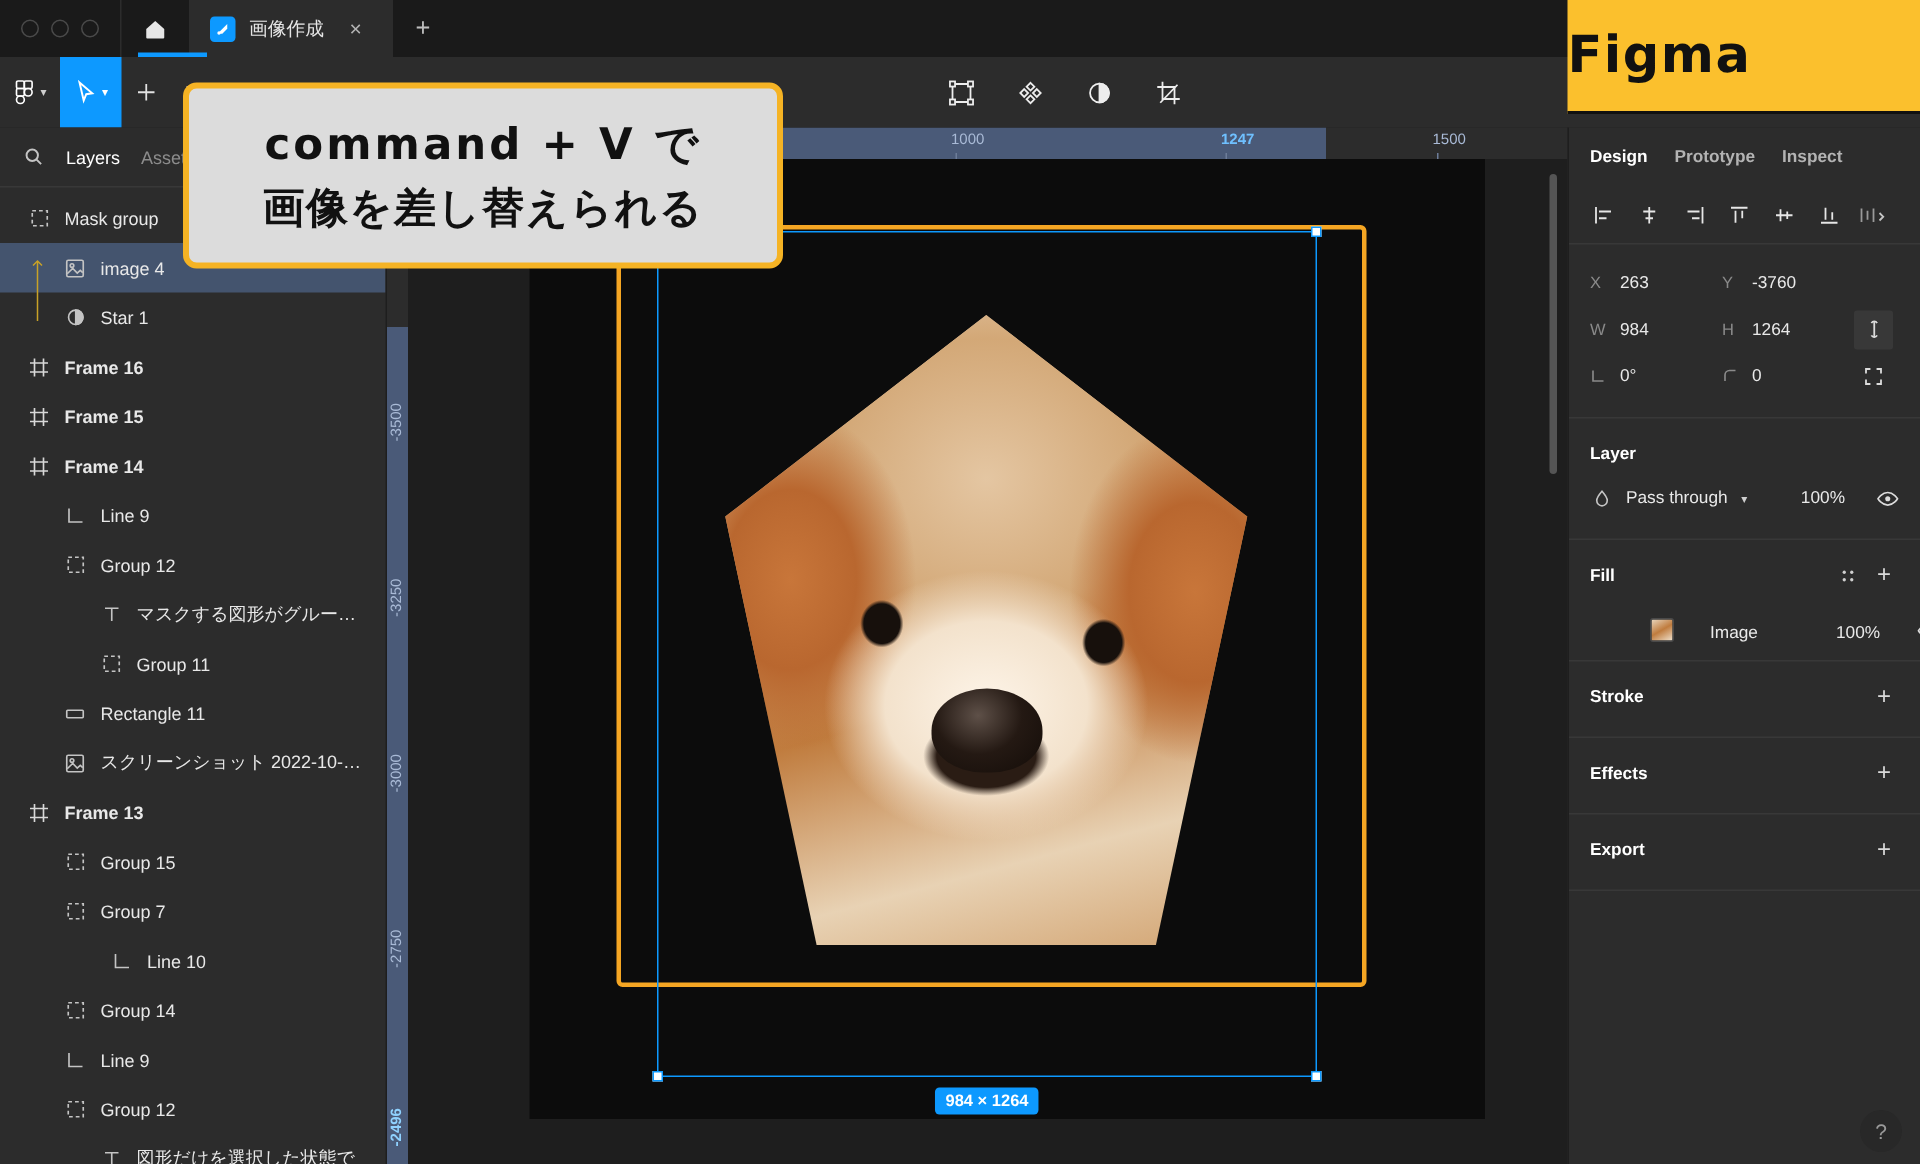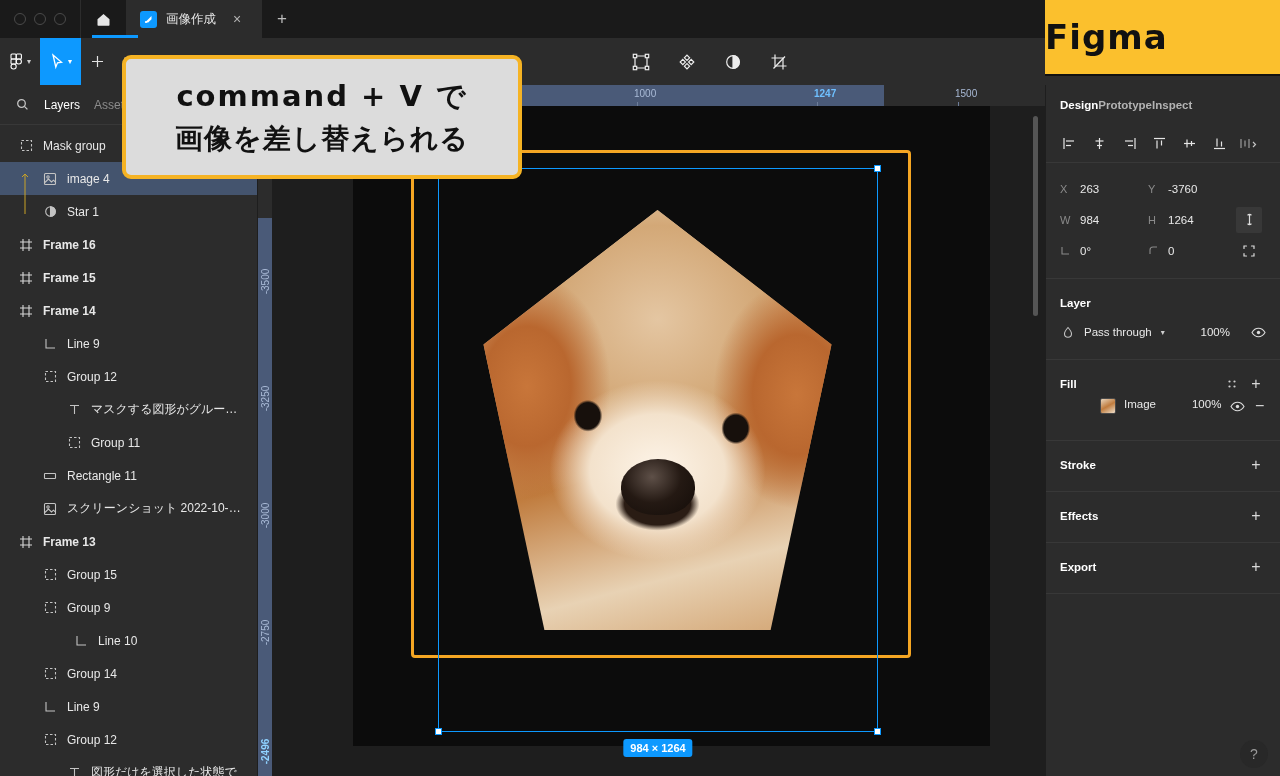--- a/index.html
+++ b/index.html
@@ -118,21 +118,21 @@
   }
   .art-bg {
     position: absolute; left: 81px; top: 0px; width: 637px; height: 640px;
     background: #0c0c0c;
   }
   .frame-outline {
     position: absolute; left: 139px; top: 44px; width: 500px; height: 508px;
     border: 3px solid #f5a623; border-radius: 4px;
   }
   .sel-box {
-    position: absolute; left: 166px; top: 62px; width: 440px; height: 564px;
+    position: absolute; left: 166px; top: 48px; width: 440px; height: 564px;
     border: 1.5px solid #0d99ff;
   }
   .handle {
     position: absolute; width: 7px; height: 7px; background: #ffffff;
     border: 1px solid #0d99ff;
   }
   .h-tl { left: -4px; top: -4px; } .h-tr { right: -4px; top: -4px; }
   .h-bl { left: -4px; bottom: -4px; } .h-br { right: -4px; bottom: -4px; }
   .size-badge {
     position: absolute; left: 50%; transform: translateX(-50%); bottom: -26px;
@@ -162,21 +162,21 @@
     width: 74px; height: 56px; border-radius: 50% 50% 46% 46%;
     background: radial-gradient(ellipse at 42% 32%, #5e5048 0%, #241913 48%, #130c08 100%);
   }
 
   
   .rightpanel {
     position: absolute; top: 85px; right: 0; width: 235px; height: 691px;
     background: #2c2c2c; border-left: 1px solid #1e1e1e;
   }
   .rp-tabs {
-    height: 40px; display: flex; align-items: center; 
+    height: 40px; display: flex; align-items: center; gap: 18px;
     padding: 0 14px; color: #b3b3b3; font-size: 11.5px; font-weight: bold;
   }
   .rp-tab.sel { color: #ffffff; }
   .rp-align {
     height: 38px; display: flex; align-items: center; gap: 0;
     padding: 0 8px; border-bottom: 1px solid #383838;
   }
   .alg { width: 30px; height: 30px; display: flex; align-items: center;
     justify-content: center; color: #e6e6e6; }
   .rp-sec { padding: 10px 14px 12px; border-bottom: 1px solid #383838; }
@@ -192,21 +192,21 @@
   .sec-title { color: #ffffff; font-size: 11.5px; font-weight: bold; }
   .sec-head { display: flex; align-items: center; justify-content: space-between;
     height: 28px; }
   .plus { color: #d9d9d9; font-size: 16px; line-height: 1; width: 20px;
     text-align: center; }
   .minus { color: #d9d9d9; font-size: 16px; line-height: 1; width: 20px;
     text-align: center; }
   .blend-row { display: flex; align-items: center; height: 30px; gap: 8px; }
   .blend-name { color: #e9e9e9; font-size: 11.5px; }
   .pct { color: #e9e9e9; font-size: 11.5px; margin-left: auto; }
-  .fill-row { display: flex; align-items: flex-start; height: 30px; gap: 8px; padding-left: 40px; }
+  .fill-row { display: flex; align-items: flex-end; height: 30px; gap: 24px; padding-left: 40px; }
   .fill-swatch {
     width: 16px; height: 16px; border-radius: 2px; flex: none;
     background: linear-gradient(150deg,#e8d6be 0%,#c07c3e 50%,#efe0cb 100%);
     border: 1px solid #4a4a4a;
   }
   .fill-label { color: #e9e9e9; font-size: 11.5px; }
 
   
   .figma-banner {
     position: absolute; top: 0; right: 0; width: 235px; height: 76px;
@@ -492,21 +492,21 @@
             </svg>
           </span>
           <span class="lname">Group 15</span>
         </div>
         <div class="layer" style="padding-left: 42px;">
           <span class="licon">
             <svg width="13" height="13" viewBox="0 0 13 13" stroke="#c4c4c4" stroke-width="1.1" fill="none" stroke-dasharray="2.5 2">
               <rect x="1.5" y="1.5" width="10" height="10"></rect>
             </svg>
           </span>
-          <span class="lname">Group 9</span>
+          <span class="lname">Group 7</span>
         </div>
         <div class="layer" style="padding-left: 61px; margin-left: 12px;">
           <span class="licon">
             <svg width="13" height="13" viewBox="0 0 13 13" stroke="#c4c4c4" stroke-width="1.1" fill="none">
               <path d="M2 2v9h9"></path>
             </svg>
           </span>
           <span class="lname">Line 10</span>
         </div>
         <div class="layer" style="padding-left: 42px;">

